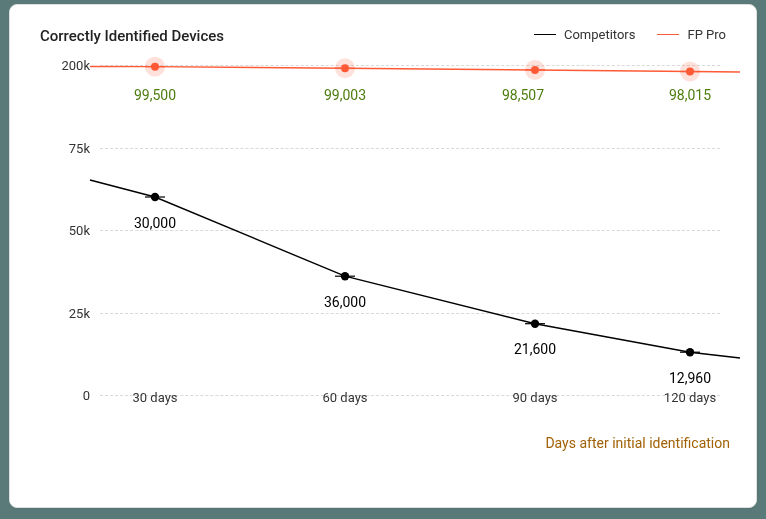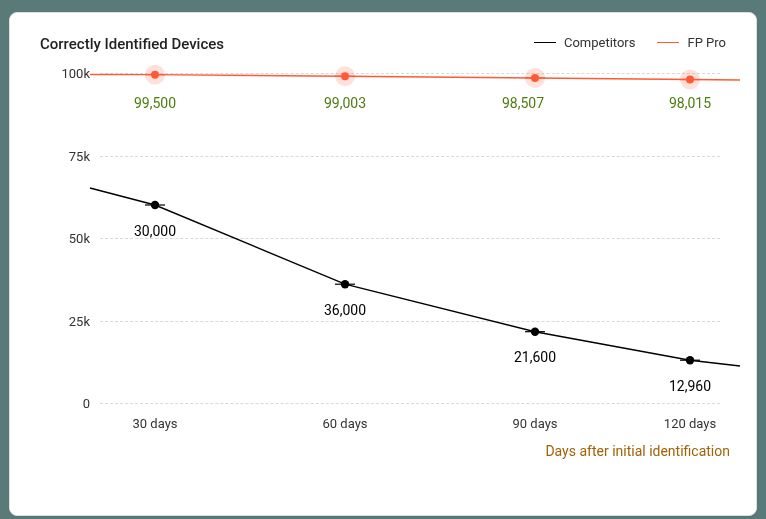--- a/index.html
+++ b/index.html
@@ -11,21 +11,21 @@
     width: 766px;
     height: 519px;
     display: flex;
     align-items: flex-start;
     justify-content: center;
   }
   .card {
     background: #fff;
     width: 748px;
     height: 504px;
-    margin-top: 12px;
+    margin-top: 4px;
     border: 1px solid #e0e0e0;
     border-radius: 8px;
     box-shadow: 0 1px 3px rgba(0,0,0,0.06);
     position: relative;
     padding: 22px 30px 20px 30px;
   }
   .header {
     display: flex;
     justify-content: space-between;
     align-items: flex-start;
@@ -68,21 +68,21 @@
     position: absolute;
     left: 0;
     width: 50px;
     text-align: right;
     font-size: 13px;
     color: #333;
     transform: translateY(-50%);
   }
   .xtick {
     position: absolute;
-    bottom: 40px;
+    bottom: 58px;
     font-size: 13px;
     color: #333;
     transform: translateX(-50%);
     white-space: nowrap;
   }
   .xlabel {
     position: absolute;
     right: 0;
     bottom: 12px;
     font-size: 14px;
@@ -120,21 +120,21 @@
       </div>
     </div>
   </div>
 
   <div class="chart">
 
     <div class="ytick" style="top:332px">0</div>
     <div class="ytick" style="top:249.5px">25k</div>
     <div class="ytick" style="top:167px">50k</div>
     <div class="ytick" style="top:84.5px">75k</div>
-    <div class="ytick" style="top:2px">100k</div>
+    <div class="ytick" style="top:2px">200k</div>
 
     <div class="plot">
 
       <div class="gridline" style="top:0px"></div>
       <div class="gridline" style="top:82.5px"></div>
       <div class="gridline" style="top:165px"></div>
       <div class="gridline" style="top:247.5px"></div>
       <div class="gridline" style="top:330px"></div>
 
       <svg class="lines" viewBox="0 0 620 330" preserveAspectRatio="none">

